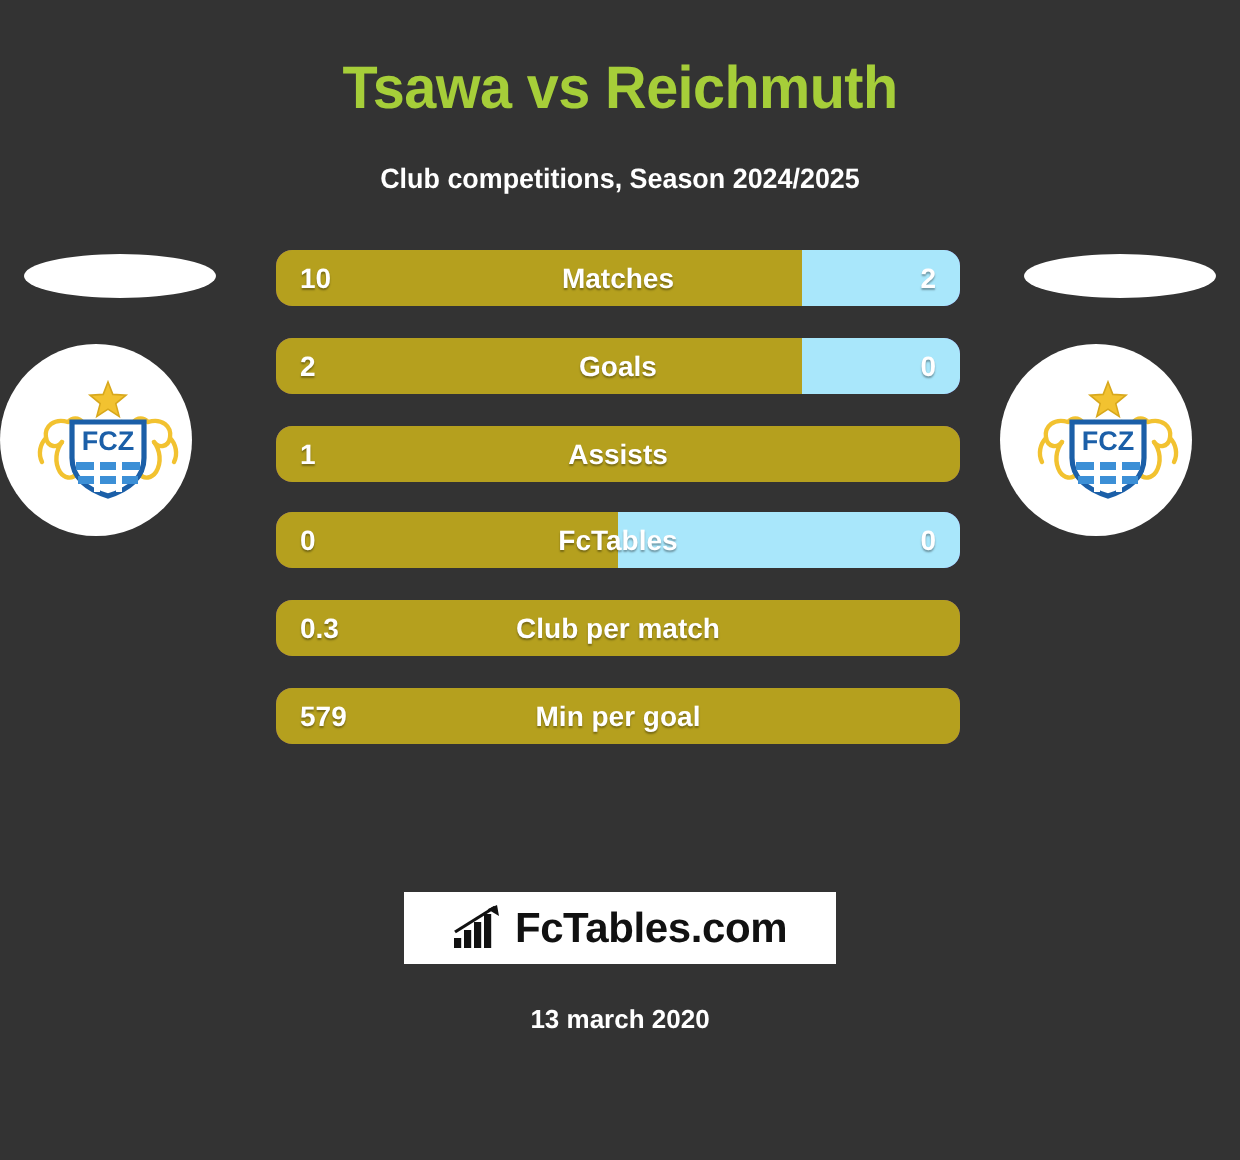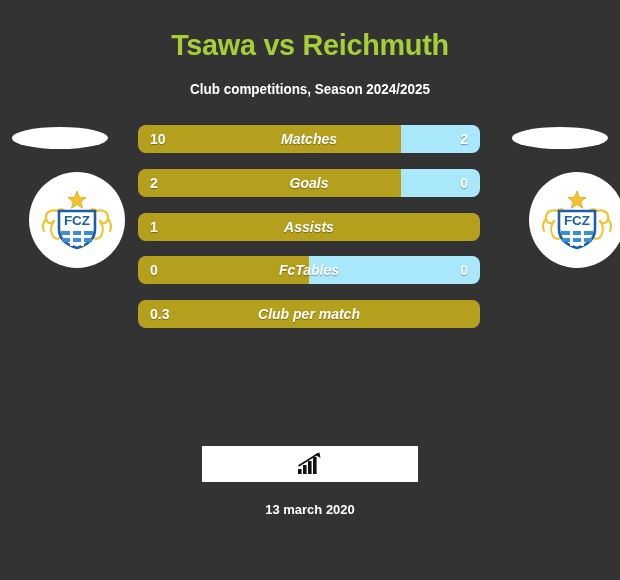--- a/index.html
+++ b/index.html
@@ -67,29 +67,29 @@
     left: 12px;
     top: 17px;
     width: 96px;
     height: 22px;
     background: #ffffff;
     border-radius: 50%;
   }
 
   .club-badge {
     position: absolute;
-    left: 29px;
+    left: 0;
     top: 62px;
     width: 96px;
     height: 96px;
     background: #ffffff;
     border-radius: 50%;
     display: flex;
     align-items: center;
-    justify-content: center;
+    justify-content: flex-end;
   }
   .club-badge svg { display: block; }
 
   
   .rows {
     position: absolute;
     left: 138px;
     top: 15px;
     width: 342px;
   }
@@ -128,21 +128,20 @@
   .row .label {
     position: absolute;
     left: 0; right: 0; top: 0;
     height: 28px;
     line-height: 28px;
     text-align: center;
     font-size: 14px;
     font-weight: bold;
     color: #ffffff;
     text-shadow: 0 1px 1px rgba(0,0,0,0.35);
-    font-style: italic;
   }
 
   
   .brand {
     position: absolute;
     left: 202px;
     top: 446px;
     width: 216px;
     height: 36px;
     background: #ffffff;
@@ -298,30 +297,38 @@
 
     <div class="row">
       <div class="fill-home" style="width: 100%; background: rgb(181, 160, 30);"></div>
 
       <div class="val left">0.3</div>
       <div class="label">Club per match</div>
       <div class="val right"></div>
     </div>
 
 
+    <div class="row">
+      <div class="fill-home" style="width: 100%; background: rgb(181, 160, 30);"></div>
+
+      <div class="val left">579</div>
+      <div class="label">Min per goal</div>
+      <div class="val right"></div>
+    </div>
 
   </div>
 </div>
 
 <div class="brand">
   <svg class="brand-icon" width="26" height="24" viewBox="0 0 26 24">
     <g fill="#111111">
       <rect x="1" y="17" width="3.6" height="5"></rect>
       <rect x="6" y="13" width="3.6" height="9"></rect>
       <rect x="11" y="9" width="3.6" height="13"></rect>
       <rect x="16" y="5" width="3.6" height="17"></rect>
     </g>
     <path d="M1.5 14 L21.5 1.5" stroke="#111111" stroke-width="1.6" fill="none"></path>
     <path d="M22.5 0.5 L23.5 6 L17.8 2.6 Z" fill="#111111"></path>
   </svg>
+  <span class="brand-text">FcTables.com</span>
 </div>
 
 <div class="footer-date">13 march 2020</div>
 
 </body></html>

